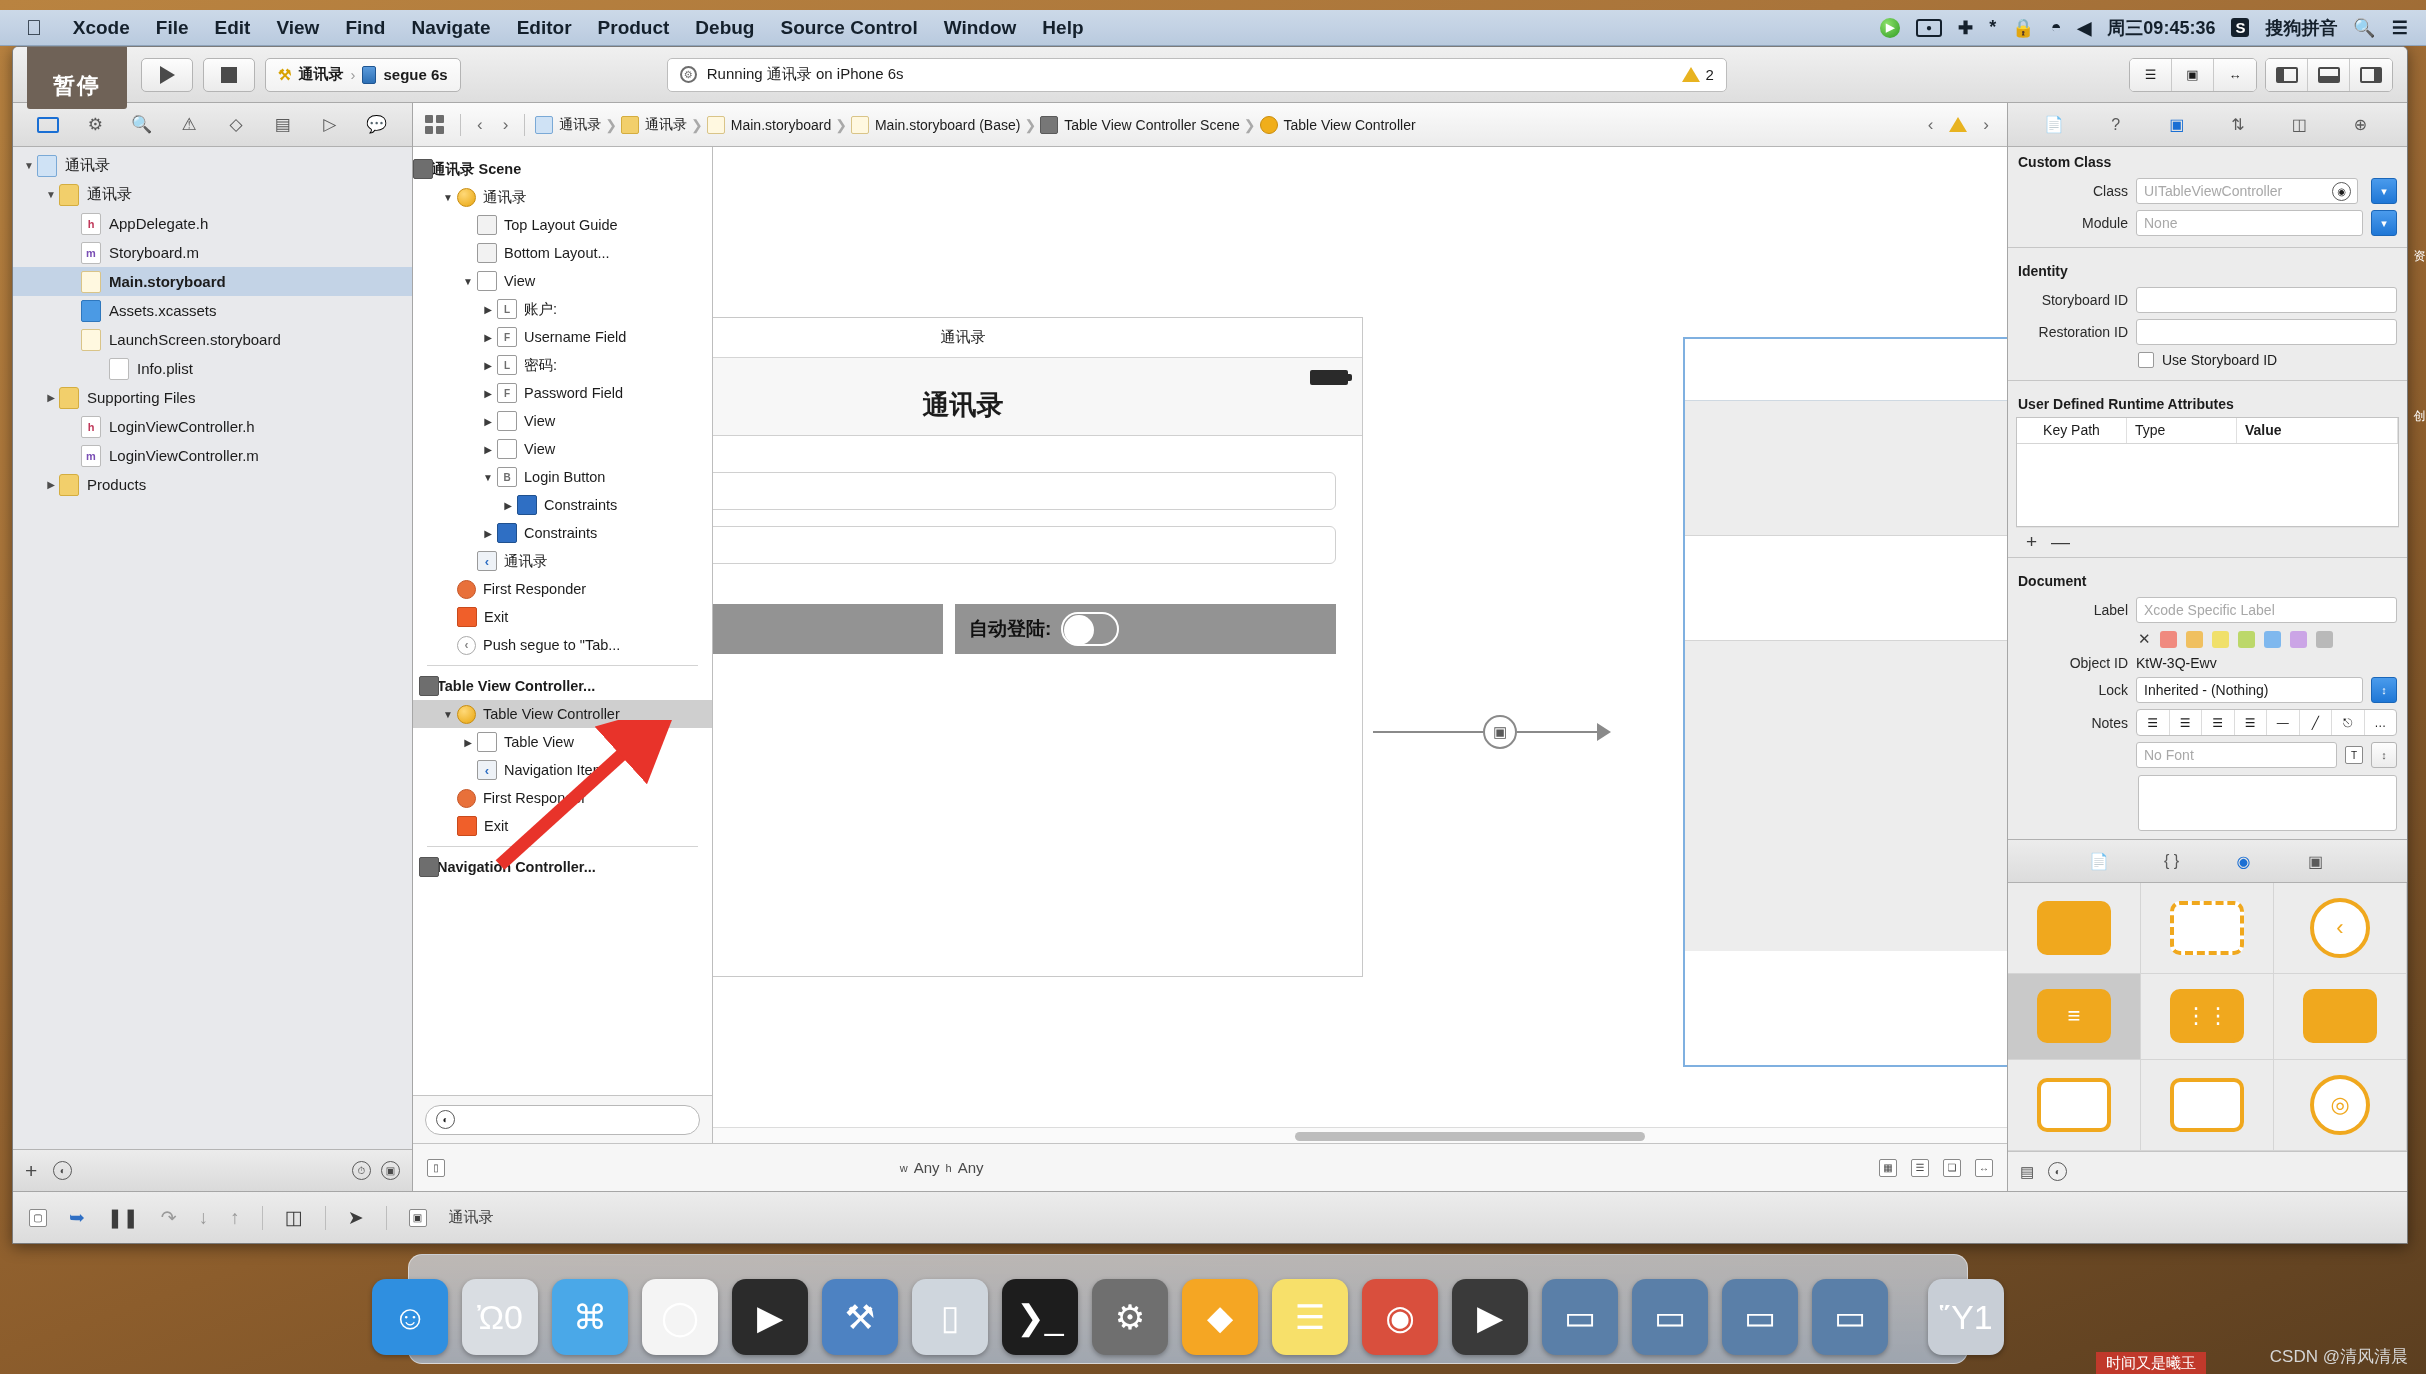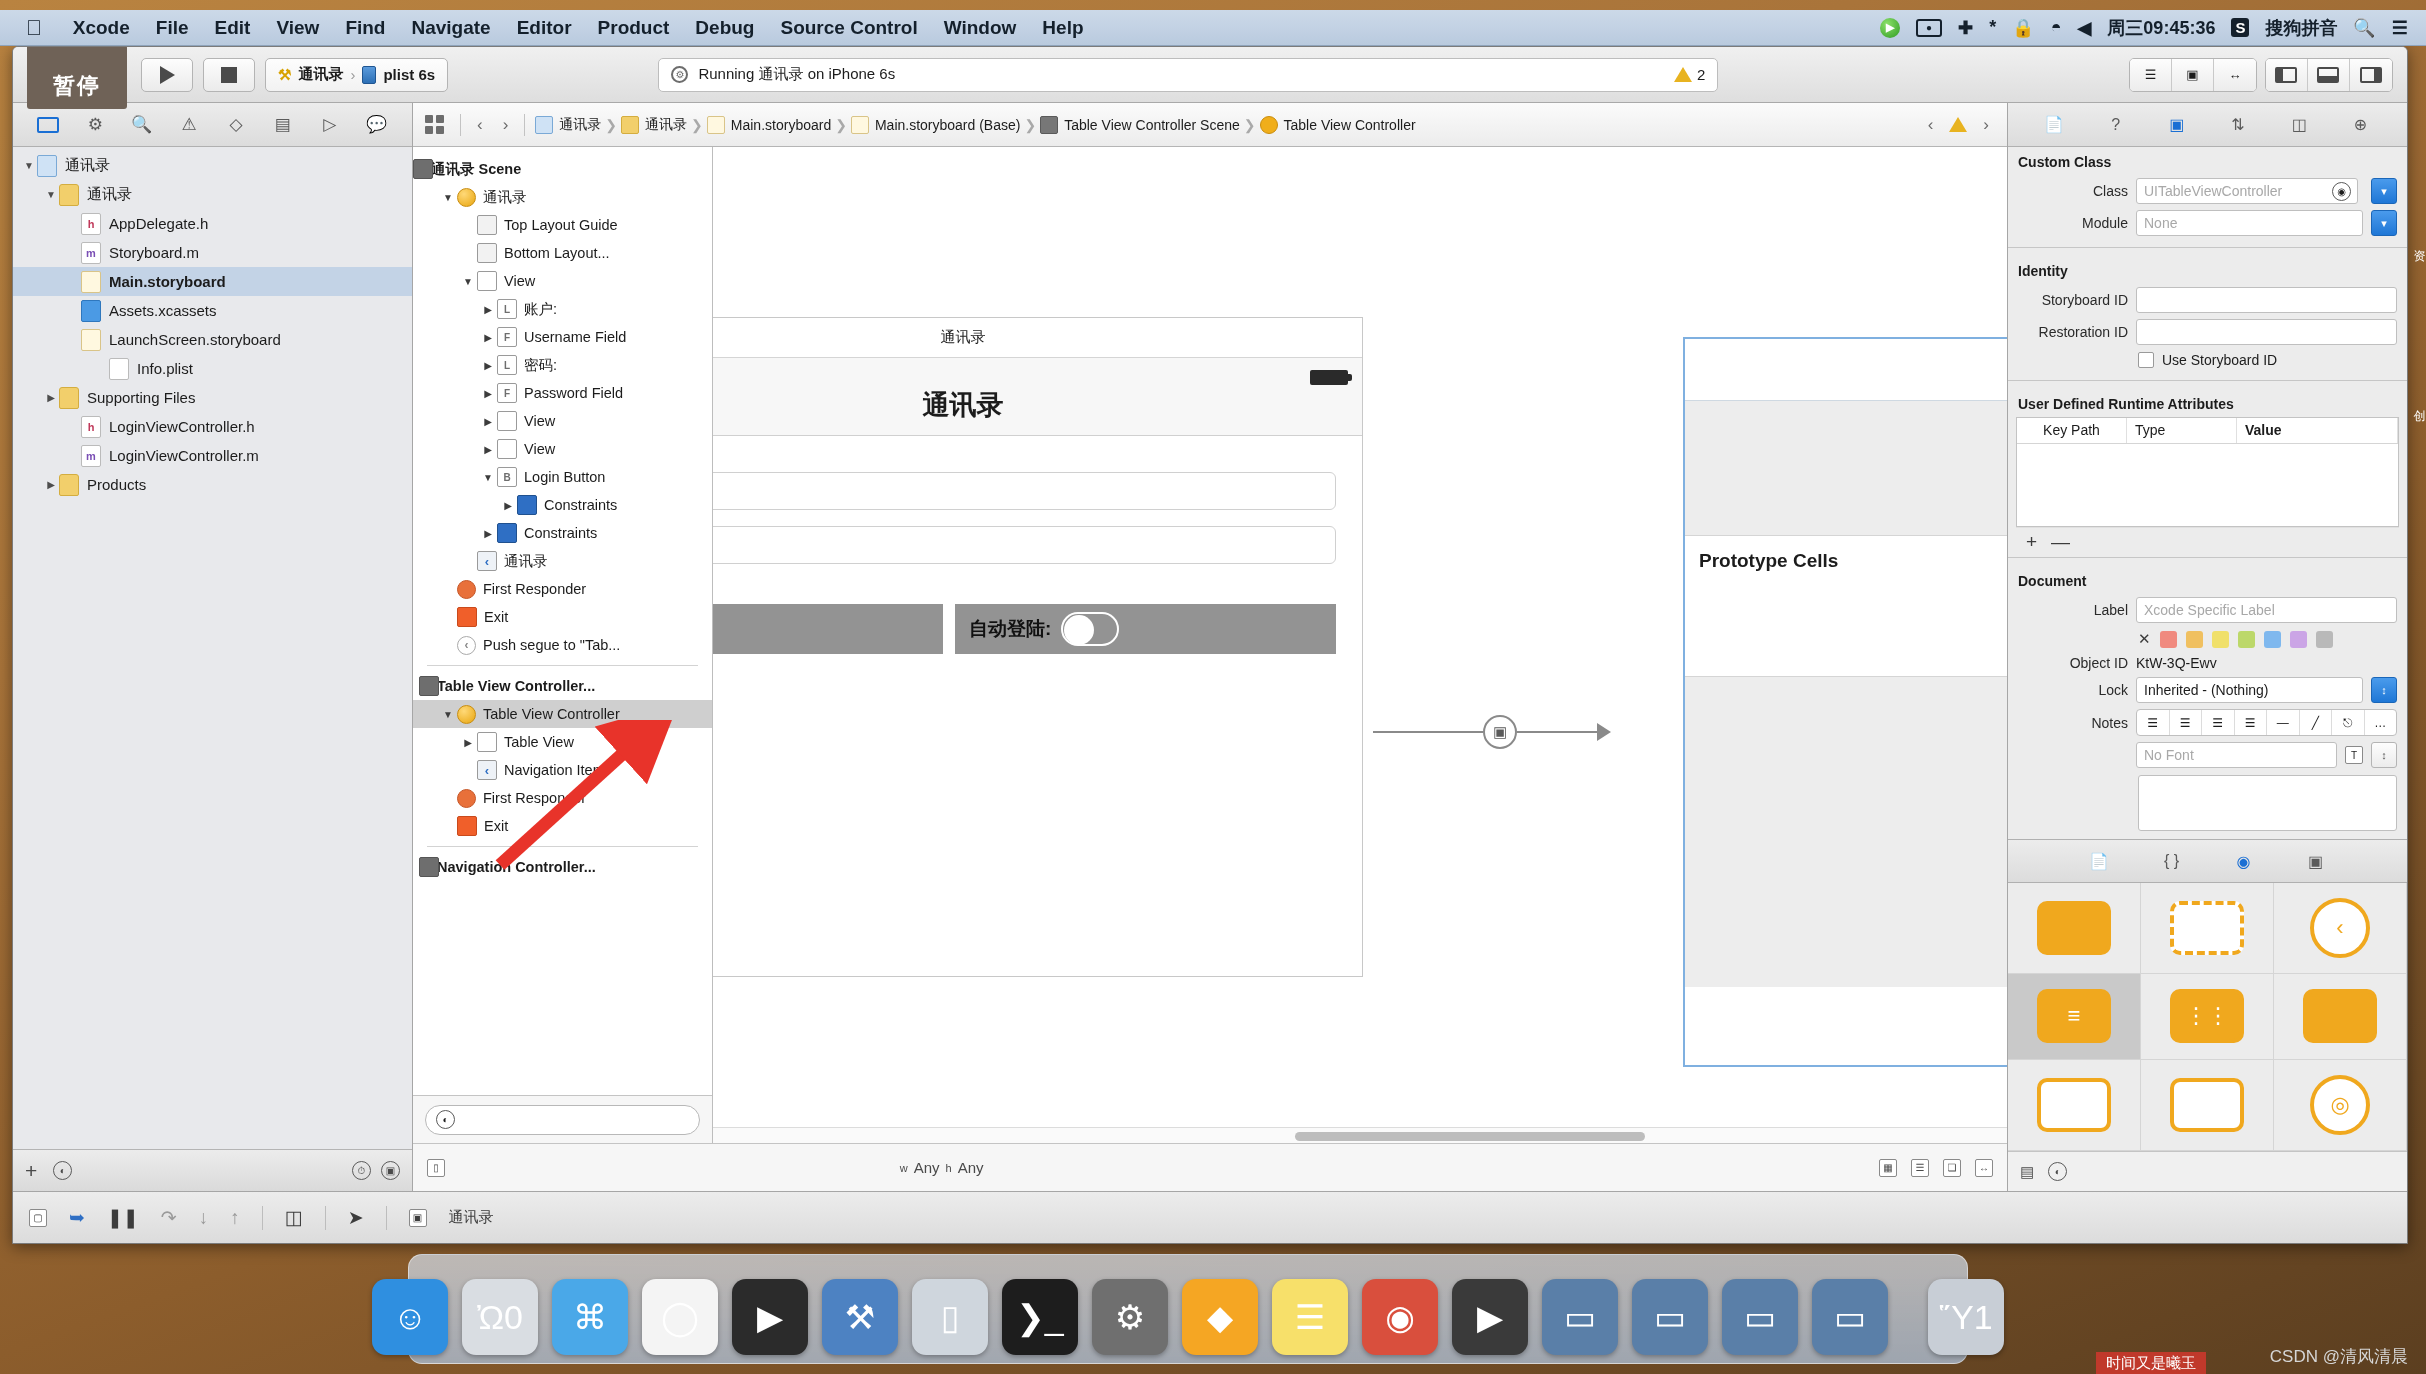--- a/index.html
+++ b/index.html
@@ -298,21 +298,21 @@
         <span class="tri"></span>
       </div>
     <div class="tb-btn">
         <span class="sq"></span>
       </div>
     <div class="scheme">
       <span class="ic-hammer">⚒</span>
       <span>通讯录</span>
       <span class="sep">›</span>
       <span class="ic-phone"></span>
-      <span>plist 6s</span>
+      <span>segue 6s</span>
     </div>
     <div id="status-field">
       <span class="gear-sm">⚙</span>
       <span>Running 通讯录 on iPhone 6s</span>
       <span class="warnbox">
         <span class="warn-tri"></span>
         <span>2</span>
       </span>
     </div>
     <div class="tb-right">
@@ -637,21 +637,20 @@
             <span class="segue-badge">▣</span>
             <span class="ln" style="width:80px;"></span>
             <span class="arrowhead"></span>
           </div>
 
           <div class="scene" style="left:970px; top:190px; width:420px; height:730px; border:2px solid #7fb0e0;">
             <div style="height:62px;border-bottom:1px solid #cfd9e2;background:#fff;position:relative;">
               
             </div>
             <div style="height:135px;background:#ededed;border-bottom:1px solid #d5d5d5;"></div>
-            <div class="protolabel">Prototype Cells</div>
             <div style="height:105px;border-bottom:1px solid #d5d5d5;"></div>
             <div style="height:310px;background:#ededed;"></div>
           </div>
 
           <div class="hscroll">
               <i></i>
             </div>
         </div>
       </div>
 

